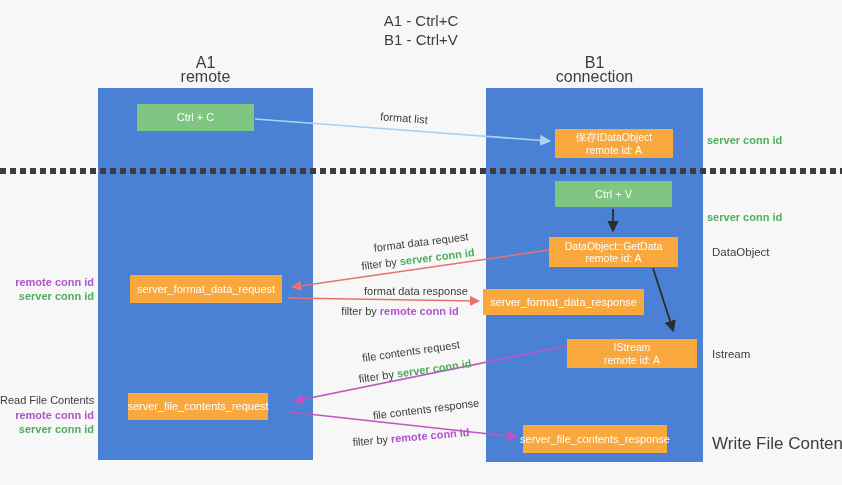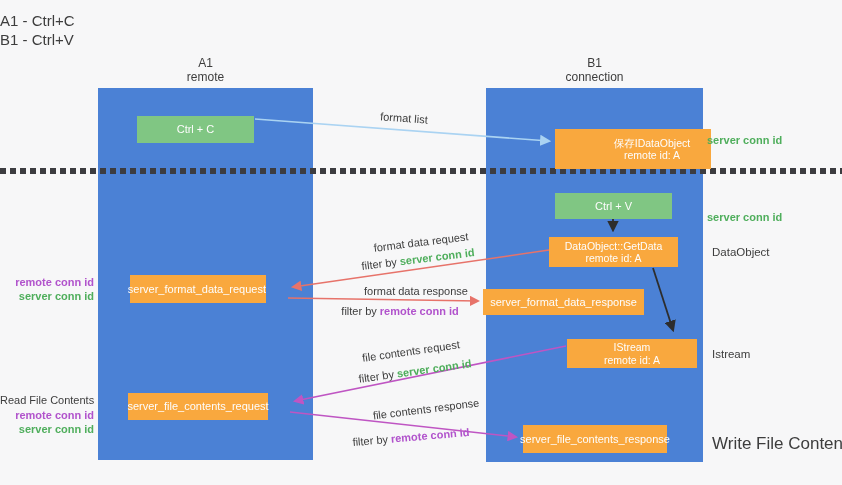--- a/index.html
+++ b/index.html
@@ -2,38 +2,38 @@
 <html style="--bg: #f7f7f8; --lane_blue: #4b81d5; --box_green: #80c683; --box_orange: #f9a83e; --box_text: #fdfdfd; --text_dark: #3d3d3d; --green_text: #4fae5c; --purple_text: #b153cc; --arrow_blue: #aad3f2; --arrow_red: #e7736a; --arrow_magenta: #bf55c3; --arrow_black: #2d2d2d; --dotted: #3c3c40;"><head>
 <meta charset="utf-8">
 <style>
   html,body{margin:0;padding:0;}
   body{font-family:"Liberation Sans",sans-serif;}
   #canvas{
     position:relative;width:842px;height:485px;overflow:hidden;
     background:var(--bg,#f7f7f8);
   }
   .title{
-    position:absolute;left:0;right:0;top:11px;
+    position:absolute;left:0;right:0;top:11px;text-align:center;
     font-size:15px;line-height:19px;color:var(--text_dark);
   }
   .lane-header{
     position:absolute;top:56px;text-align:center;
-    font-size:12px;line-height:14px;color:var(--text_dark);
+    font-size:16px;line-height:14px;color:var(--text_dark);
   }
   .lane{position:absolute;background:var(--lane_blue);}
   .dotted{
     position:absolute;left:0;top:168px;width:842px;height:6px;
     background:repeating-linear-gradient(to right,var(--dotted) 0 6px,transparent 6px 10px);
   }
   .box{
     position:absolute;display:flex;flex-direction:column;align-items:center;justify-content:center;
     color:var(--box_text);text-align:center;font-size:11px;line-height:13px;
   }
   .box.small{font-size:10.5px;line-height:12.5px;}
-  .green{background:var(--box_green);margin-top:12px;}
+  .green{background:var(--box_green);}
   .orange{background:var(--box_orange);}
   .lbl{position:absolute;font-size:11px;color:var(--text_dark);white-space:nowrap;}
   .mid{transform-origin:center;}
   .hl-green{color:var(--green_text);font-weight:bold;}
   .hl-purple{color:var(--purple_text);font-weight:bold;}
   .left-lbl{position:absolute;left:0;width:94px;text-align:right;font-size:11px;white-space:nowrap;}
   .bold{font-weight:bold;}
   svg.overlay{position:absolute;left:0;top:0;pointer-events:none;}
 </style>
 </head>
@@ -81,35 +81,35 @@
     <line x1="549" y1="250" x2="293" y2="287" stroke-width="1.5" marker-end="url(#ah-red)" stroke="#e7736a"></line>
     <line x1="288" y1="298" x2="478" y2="301" stroke-width="1.5" marker-end="url(#ah-red)" stroke="#e7736a"></line>
     <line x1="566" y1="346" x2="295" y2="401" stroke-width="1.5" marker-end="url(#ah-magenta)" stroke="#bf55c3"></line>
     <line x1="290" y1="412" x2="516" y2="437" stroke-width="1.5" marker-end="url(#ah-magenta)" stroke="#bf55c3"></line>
   </svg>
 
   <div class="box green" style="left:137px;top:104px;width:117px;height:27px;">
     <span>Ctrl + C</span>
   </div>
 
-  <div class="box orange small" style="left:555px;top:129px;width:118px;height:40px;padding-left:38px;">
+  <div class="box orange small" style="left:555px;top:129px;width:118px;height:29px;">
     <span>保存IDataObject</span>
     <span>remote id: A</span>
   </div>
 
   <div class="box green" style="left:555px;top:181px;width:117px;height:26px;">
     <span>Ctrl + V</span>
   </div>
 
   <div class="box orange small" style="left:549px;top:237px;width:129px;height:30px;">
     <span>DataObject::GetData</span>
     <span>remote id: A</span>
   </div>
 
-  <div class="box orange" style="left:130px;top:275px;width:136px;height:28px;align-items:flex-end;">
+  <div class="box orange" style="left:130px;top:275px;width:152px;height:28px;">
     <span>server_format_data_request</span>
   </div>
 
   <div class="box orange" style="left:483px;top:289px;width:161px;height:26px;">
     <span>server_format_data_response</span>
   </div>
 
   <div class="box orange small" style="left:567px;top:339px;width:130px;height:29px;">
     <span>IStream</span>
     <span>remote id: A</span>

